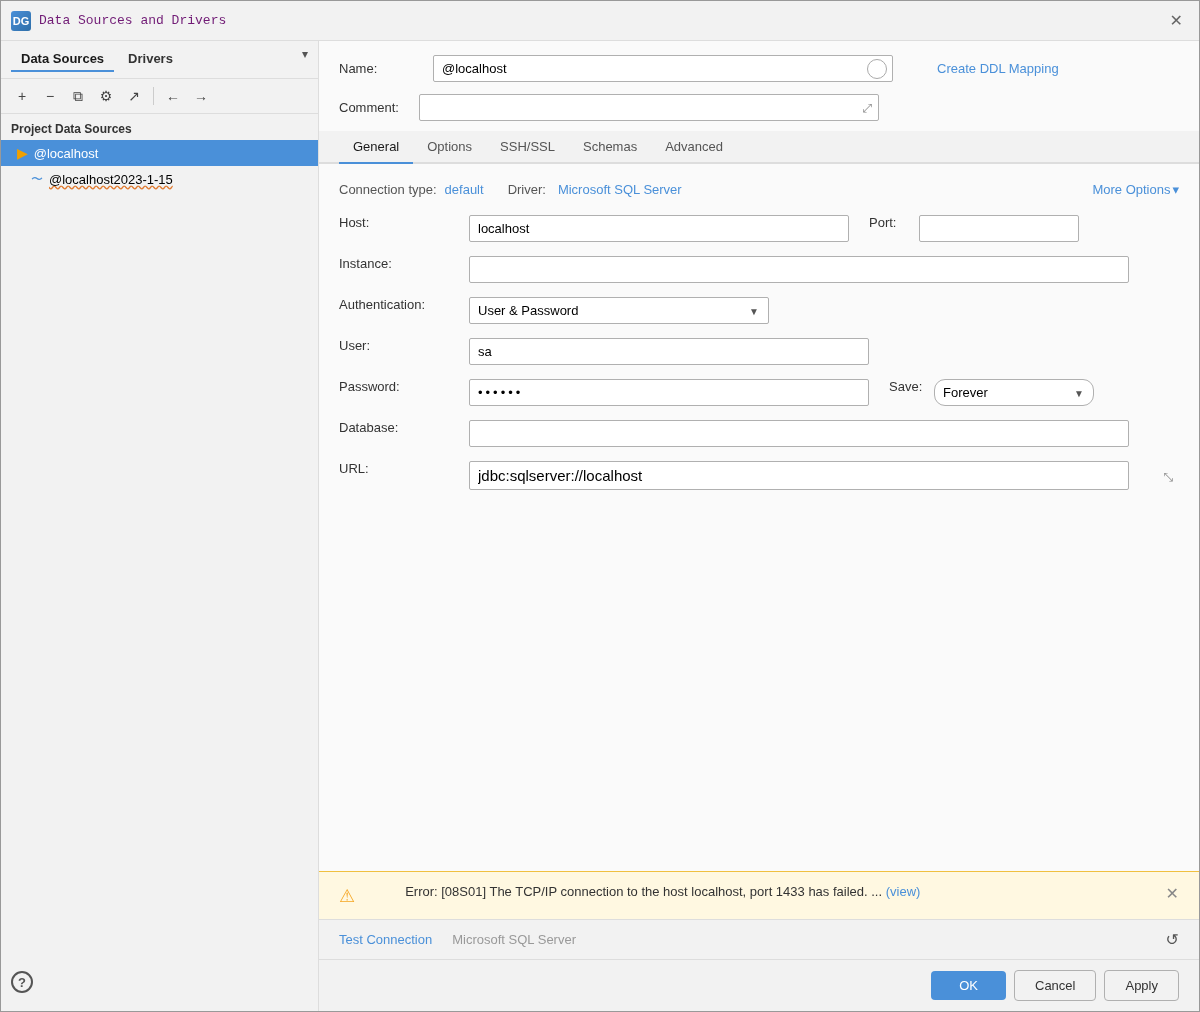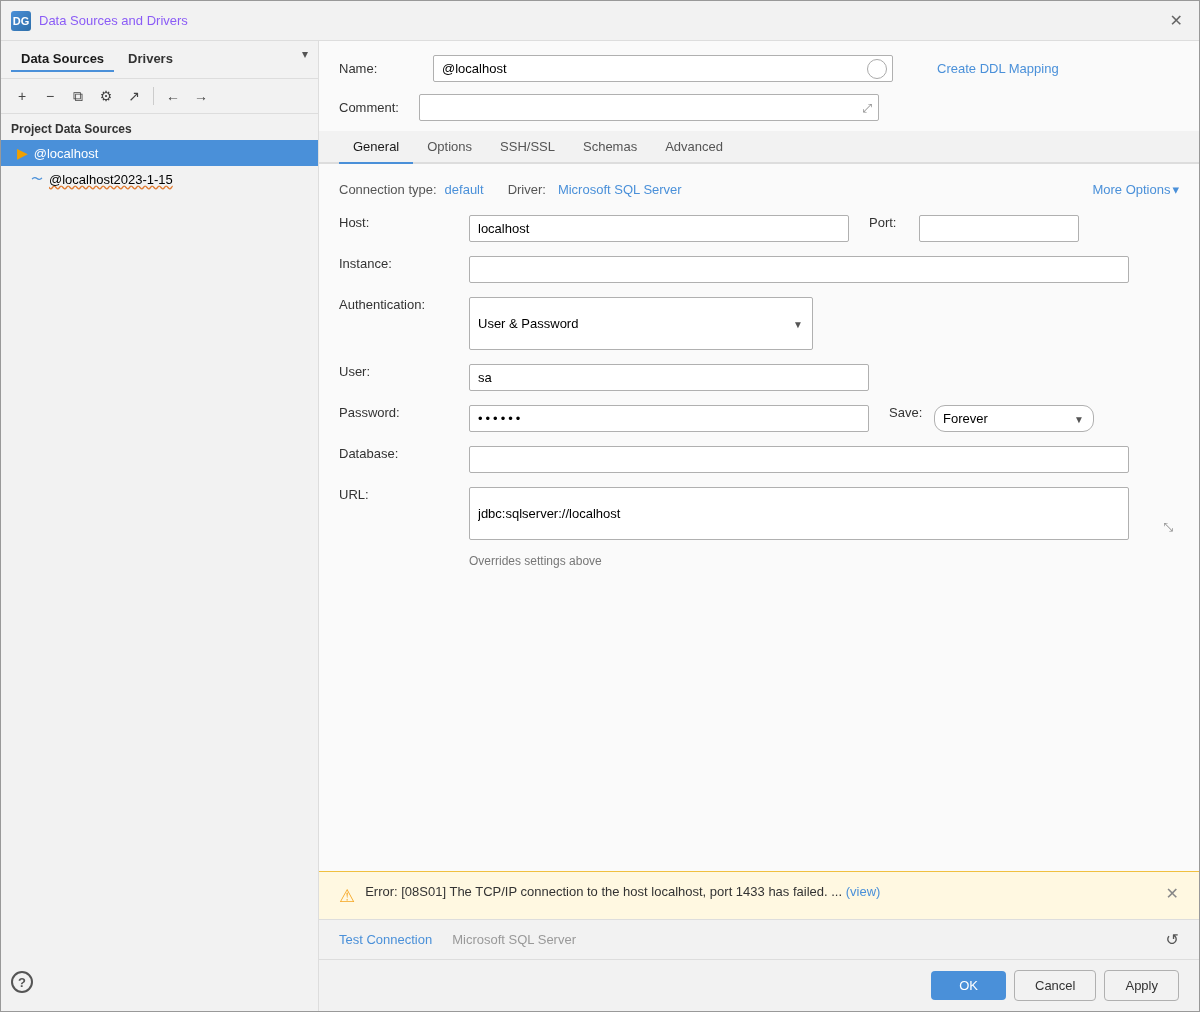--- a/index.html
+++ b/index.html
@@ -33,21 +33,22 @@
       width: 20px; height: 20px;
       background: linear-gradient(135deg, #4a90d9, #2d6ea8);
       border-radius: 3px;
       margin-right: 8px;
       display: flex; align-items: center; justify-content: center;
       color: white; font-size: 11px; font-weight: bold;
     }
     .title-bar-text {
       flex: 1;
       font-size: 13px;
-      color: #8b5cf6;
+      color: #701a75;
+      font-family: Liberation Mono, monospace;
     }
     .title-bar-close {
       cursor: pointer;
       font-size: 16px;
       color: #666;
       padding: 2px 6px;
     }
     .window-body {
       display: flex;
       flex: 1;
@@ -319,25 +320,25 @@
     .host-input { width: 380px; }
     .port-label {
       font-size: 13px;
       color: #333;
       margin-left: 20px;
       width: 50px;
     }
     .port-input { width: 160px; }
     .instance-input { width: 660px; }
     .auth-select {
-      width: 344px;
+      width: 300px;
       border: 1px solid #b0b0b0;
       background: white;
       border-radius: 2px;
-      padding: 18px 8px;
+      padding: 5px 8px;
       font-size: 13px;
       outline: none;
       appearance: none;
       -webkit-appearance: none;
       cursor: pointer;
       position: relative;
     }
     .select-wrap {
       position: relative;
       display: inline-block;
@@ -375,22 +376,22 @@
     .database-input { width: 660px; }
     .url-wrap {
       position: relative;
       flex: 1;
     }
     .url-input {
       width: 660px;
       border: 1px solid #b0b0b0;
       background: white;
       border-radius: 2px;
-      padding: 18px 8px;
-      font-size: 13px;
+      padding: 5px 8px;
+      font-size: 15px;
       outline: none;
     }
     .url-expand {
       position: absolute;
       right: 6px;
       bottom: 6px;
       color: #888;
       font-size: 12px;
       cursor: pointer;
     }
@@ -412,20 +413,21 @@
     .error-icon {
       color: #f5a623;
       font-size: 18px;
       flex-shrink: 0;
       margin-top: 1px;
     }
     .error-text {
       flex: 1;
       font-size: 13px;
       color: #333;
+      margin-left: 40px;
     }
     .error-link {
       color: #4a90d9;
       cursor: pointer;
     }
     .error-close {
       color: #888;
       cursor: pointer;
       font-size: 16px;
     }
@@ -619,21 +621,20 @@
           <input class="form-input database-input" type="text" value="" style="">
         </div>
 
         <div class="form-row">
           <span class="form-label">URL:</span>
           <div class="url-wrap">
             <input class="form-input url-input" type="text" value="jdbc:sqlserver://localhost" style="">
             <span class="url-expand">⤡</span>
           </div>
         </div>
-        <div class="url-note">Overrides settings above</div>
       </div>
 
       <div class="error-bar">
         <span class="error-icon">⚠</span>
         <span class="error-text">
           <span>Error: [08S01] The TCP/IP connection to the host localhost, port 1433 has failed. ...</span>
           <span class="error-link">(view)</span>
         </span>
         <span class="error-close">✕</span>
       </div>

